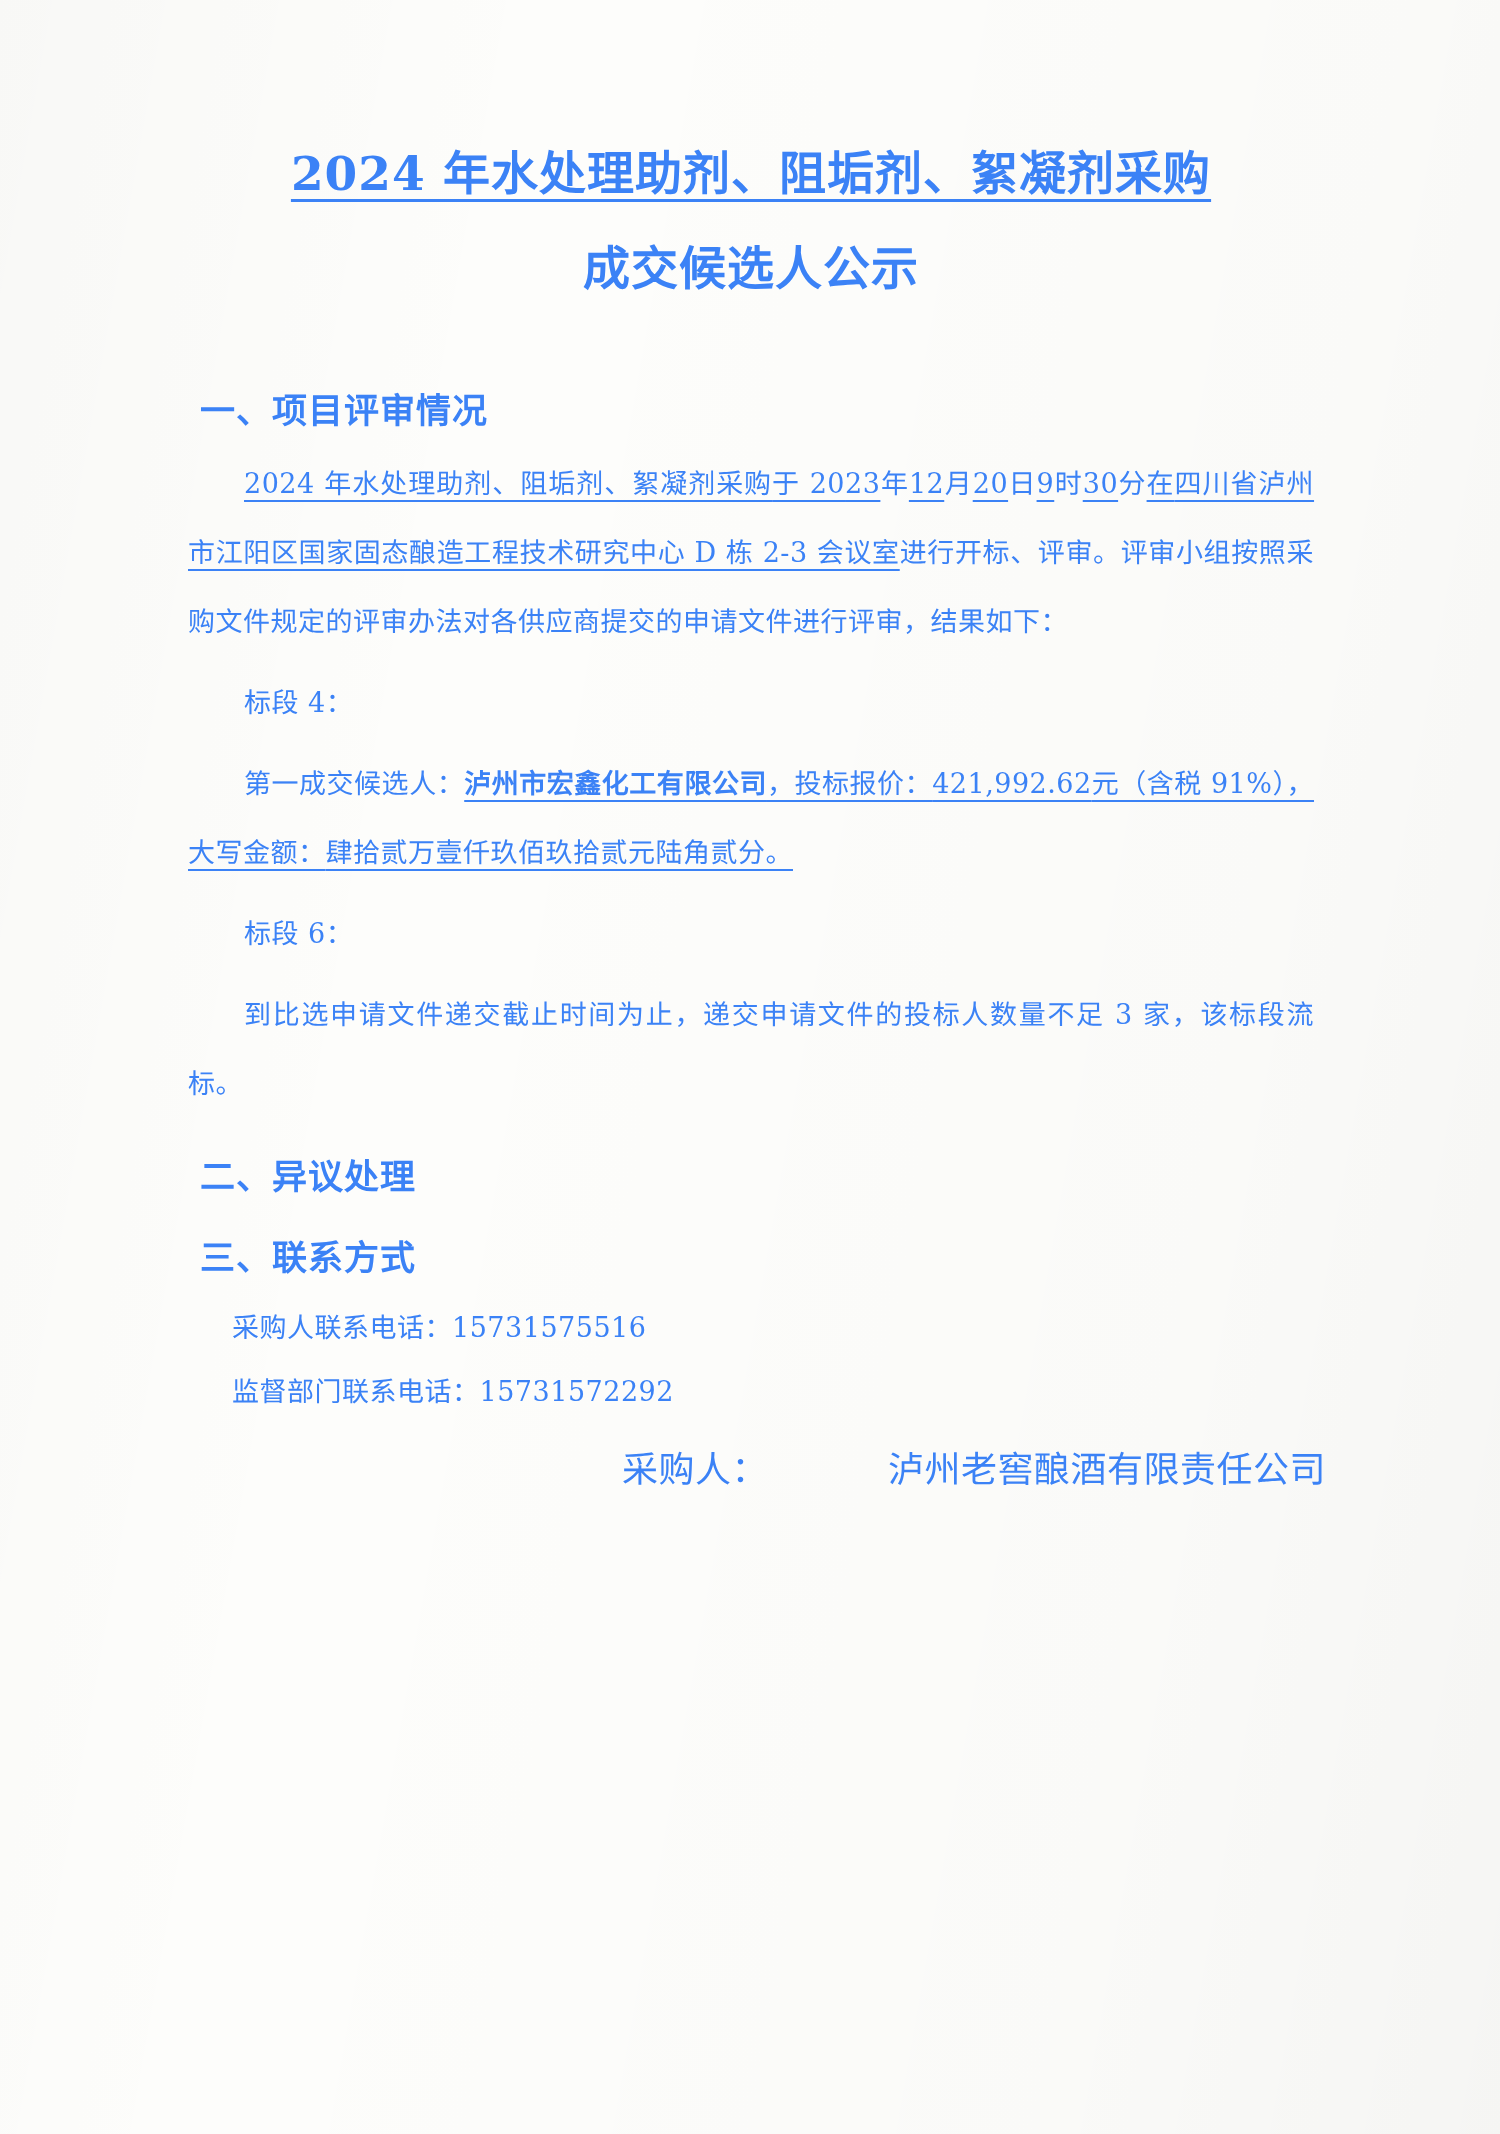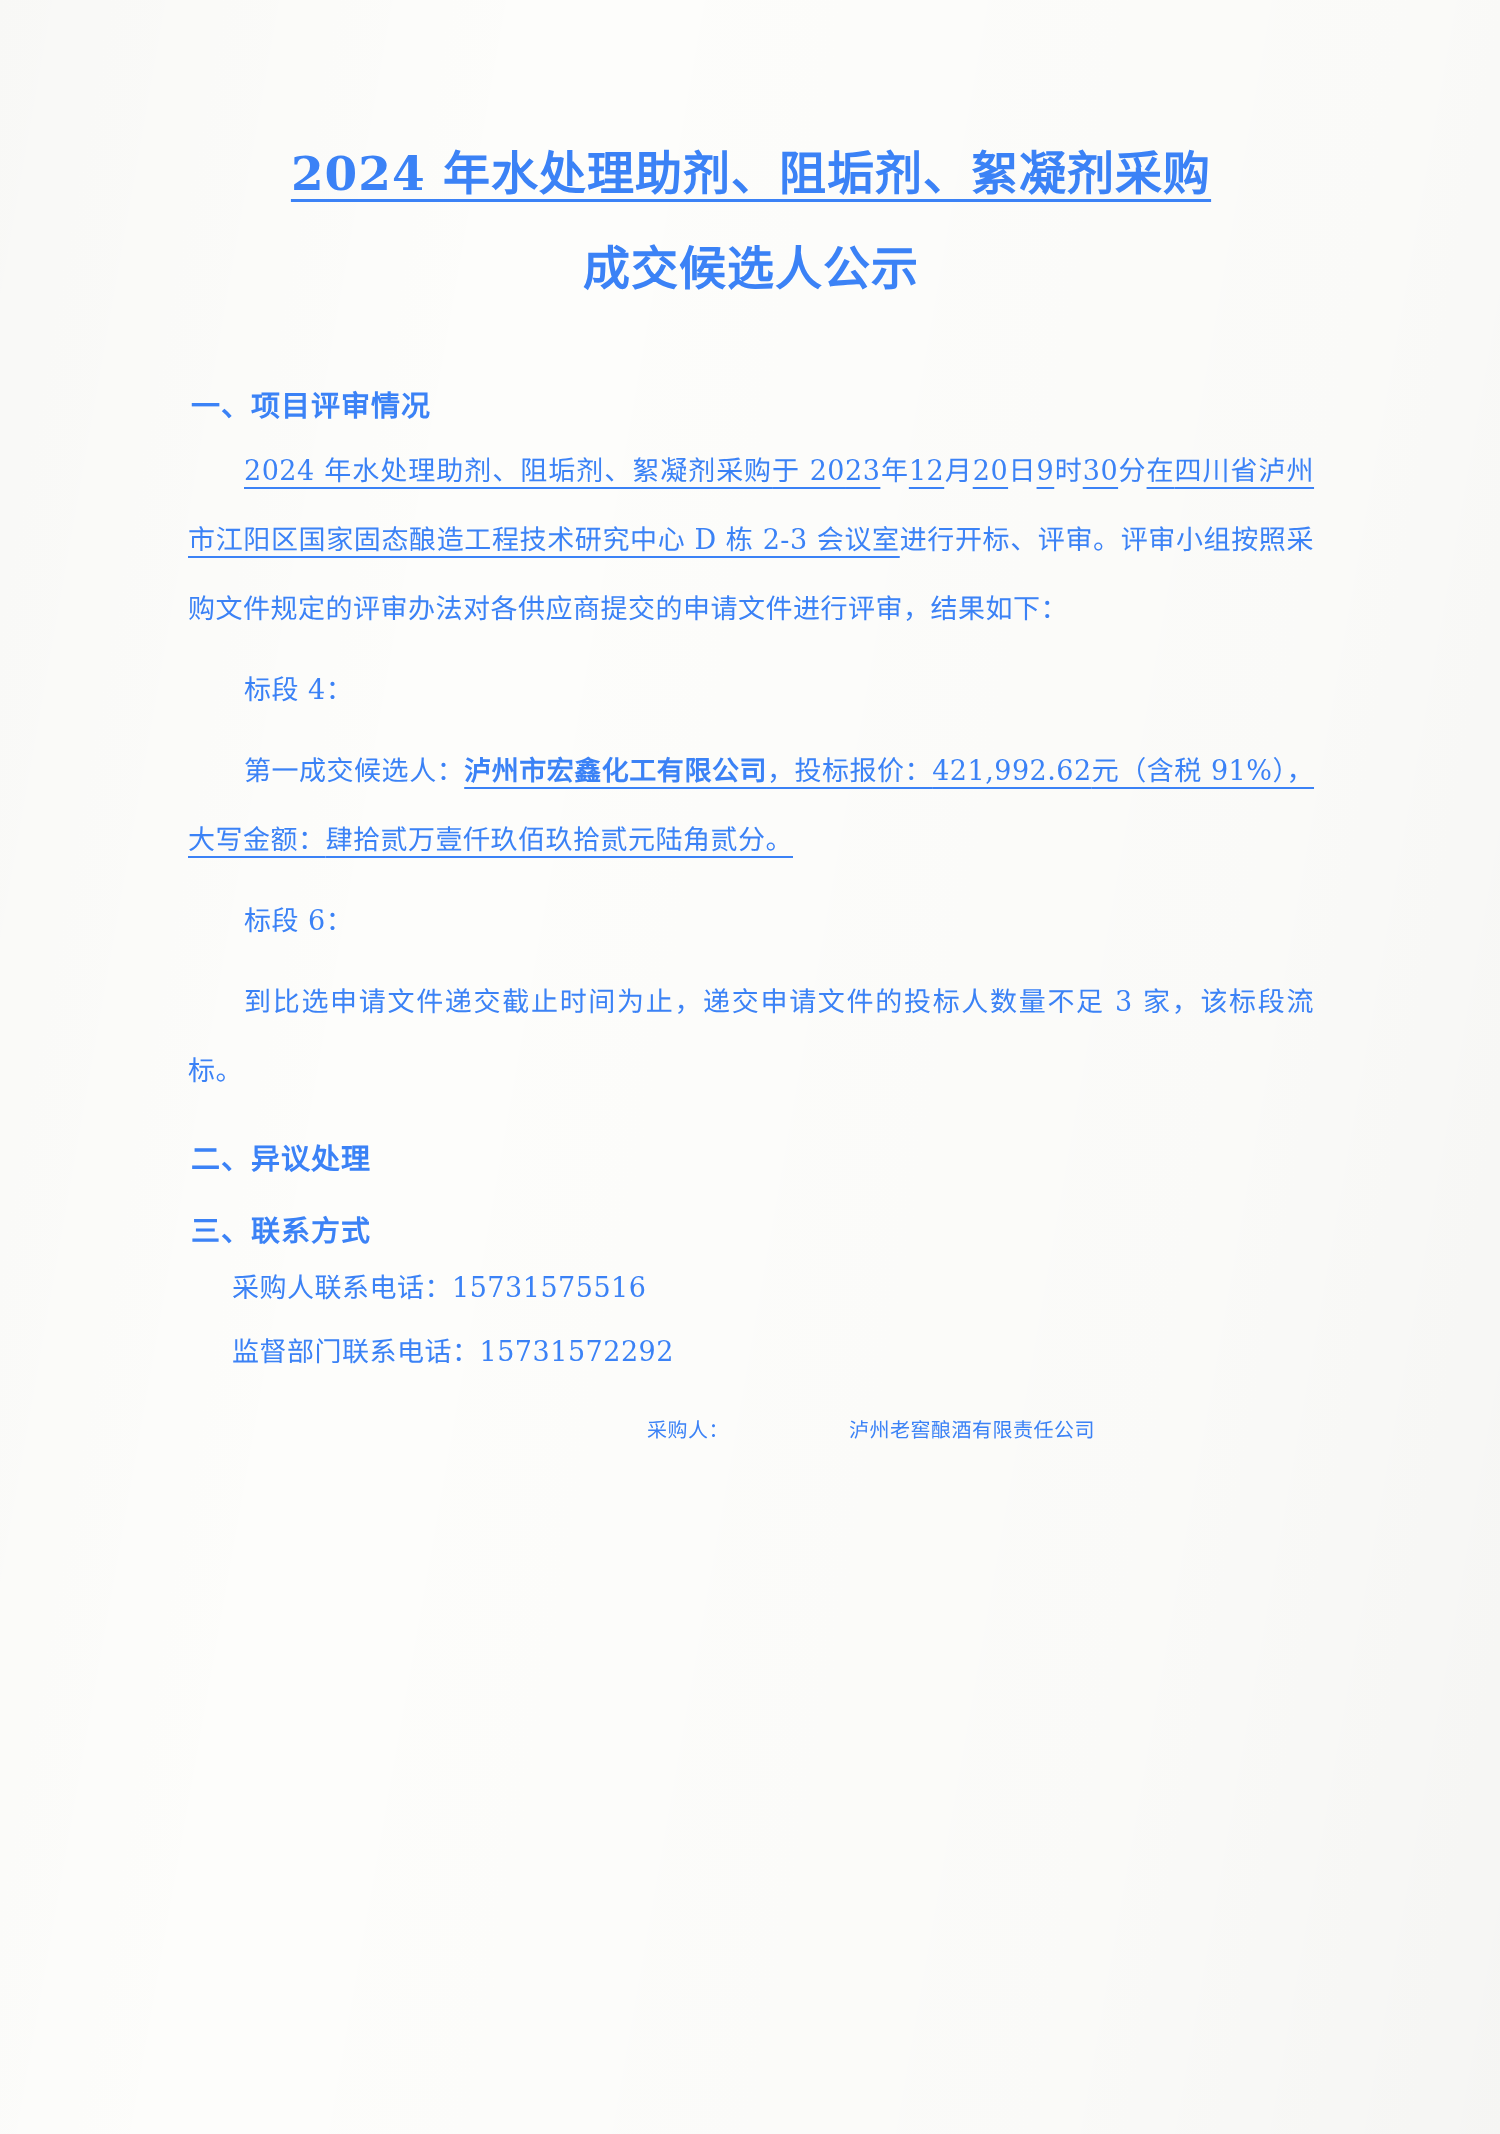--- a/index.html
+++ b/index.html
@@ -57,22 +57,22 @@
     text-decoration-thickness: 3px;
     padding: 0 4px;
   }
   .title-line-2 {
     margin-top: 48px;
   }
 
   
   .section-heading {
     font-weight: bold;
-    font-size: 29px;
-    margin: 7px;
+    font-size: 35px;
+    margin: 16px;
     padding-left: 8px;
     letter-spacing: 1px;
   }
   .h-sec-1 { margin-top: 90px; }
   .h-sec-2 { margin-top: 30px; }
   .h-sec-3 { margin-top: 30px; }
 
   
   .para {
     font-size: 27px;
@@ -99,26 +99,26 @@
   .b { font-weight: bold; }
 
   .contact-line {
     font-size: 27px;
     line-height: 64px;
     margin: 0;
     padding-left: 56px;
     letter-spacing: 0.5px;
   }
   .signature {
-    font-size: 20px;
+    font-size: 36px;
     line-height: 64px;
     margin: 0;
     padding-top: 14px;
     padding-left: 0;
-    text-align: center;
+    text-align: right;
     letter-spacing: 0.5px;
   }
   .signature span { display: inline-block; margin-left: 120px; }
 </style>
 </head>
 <body>
 
 <div class="page">
   <div class="content">
 

